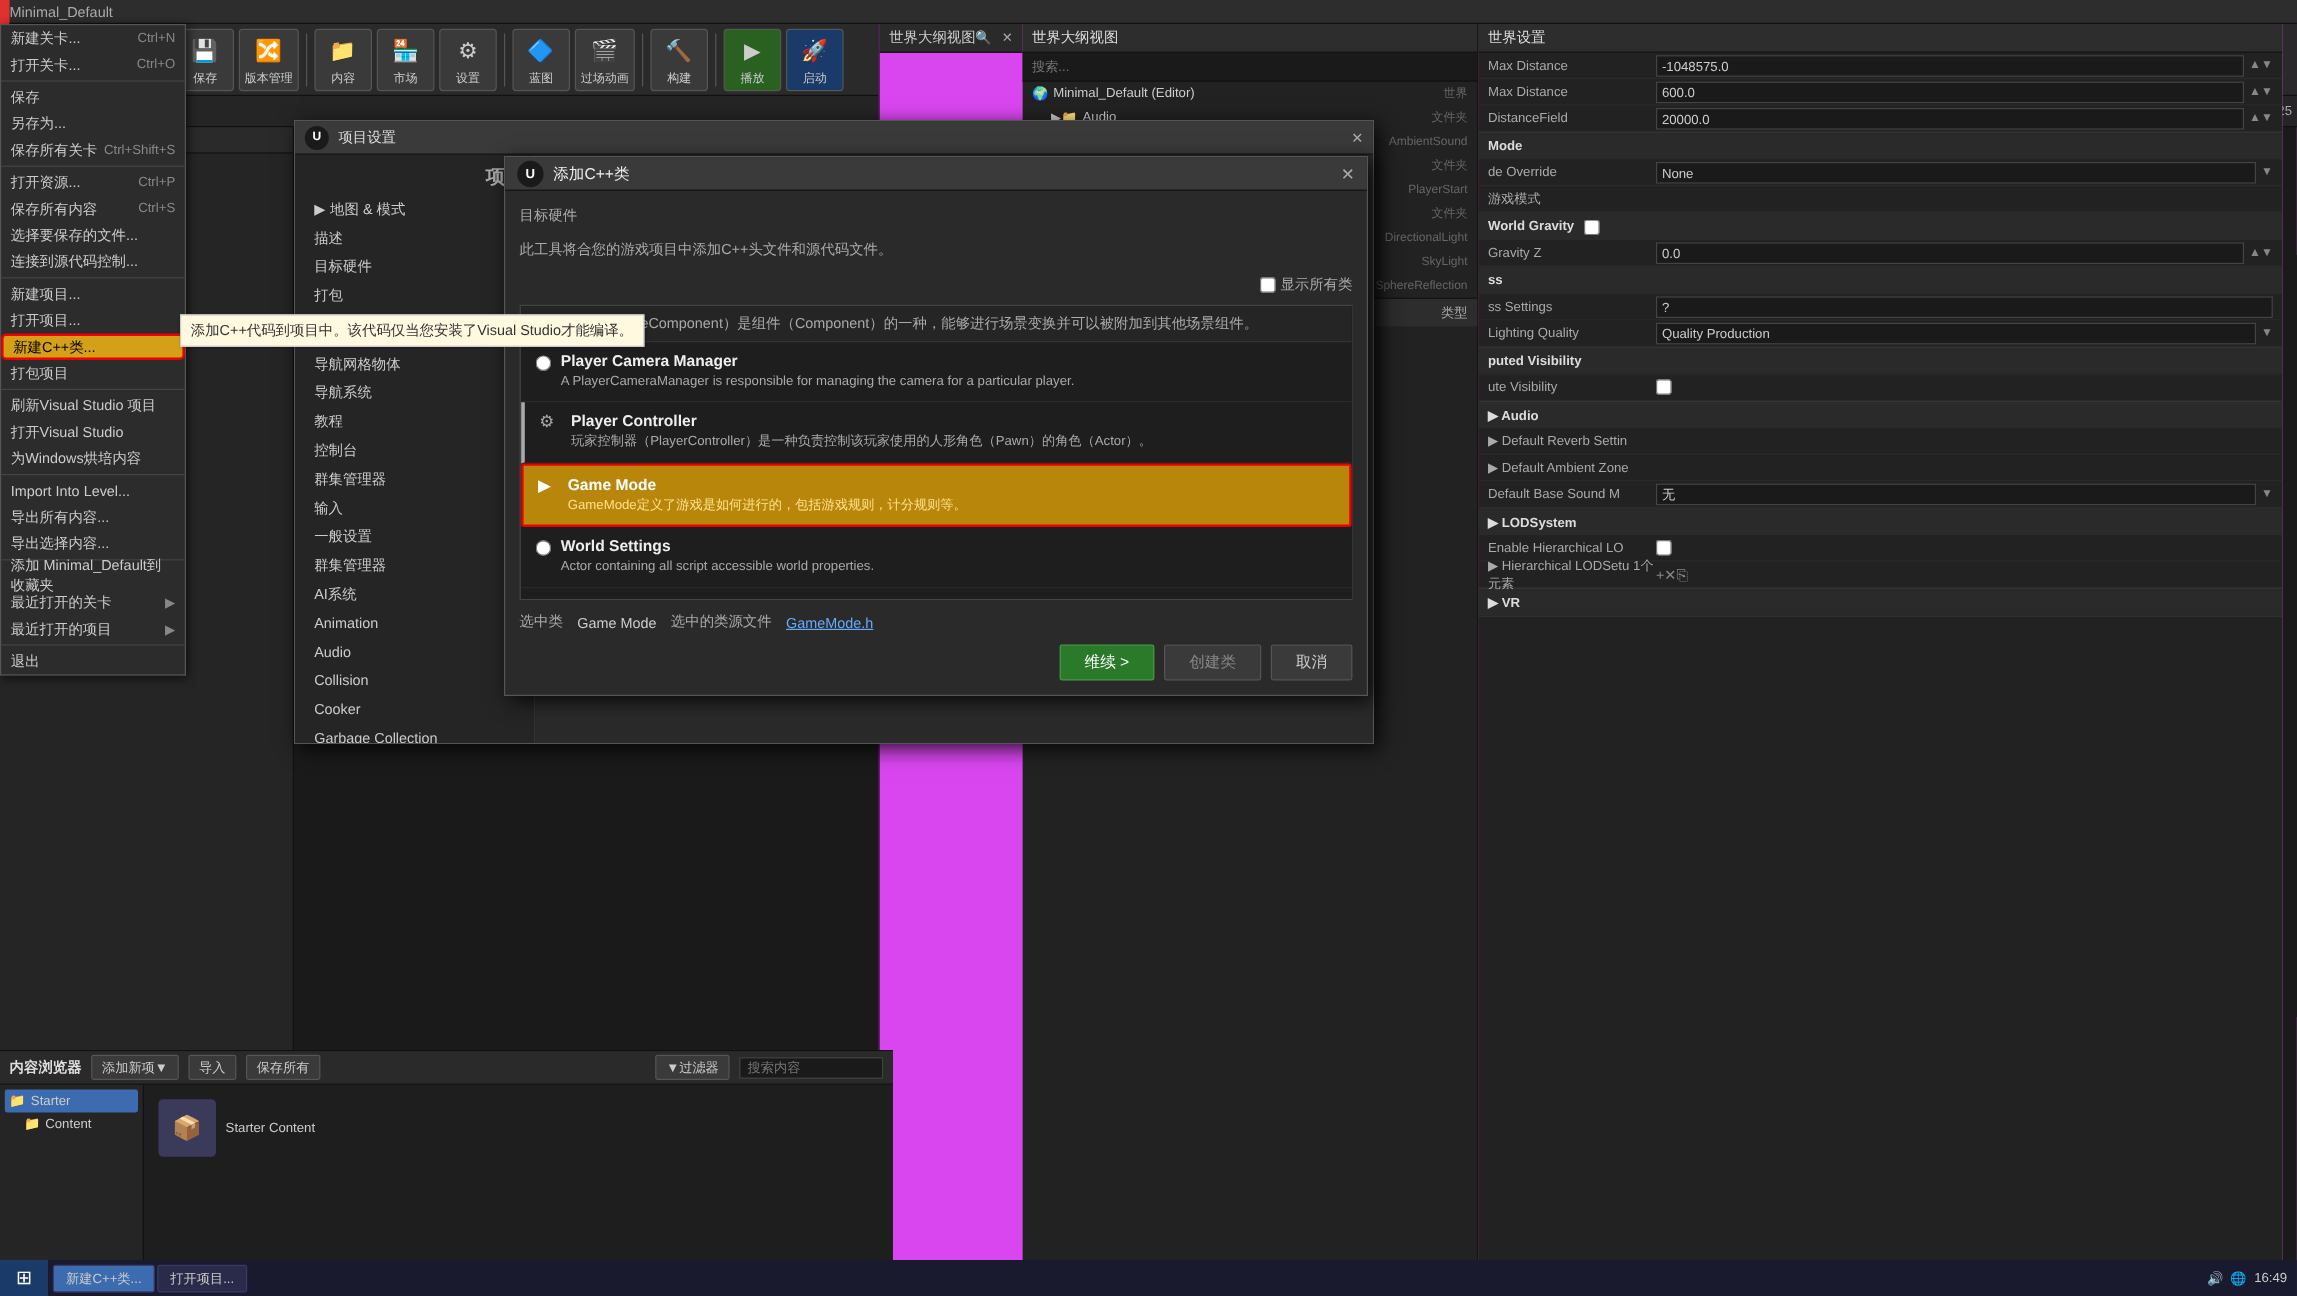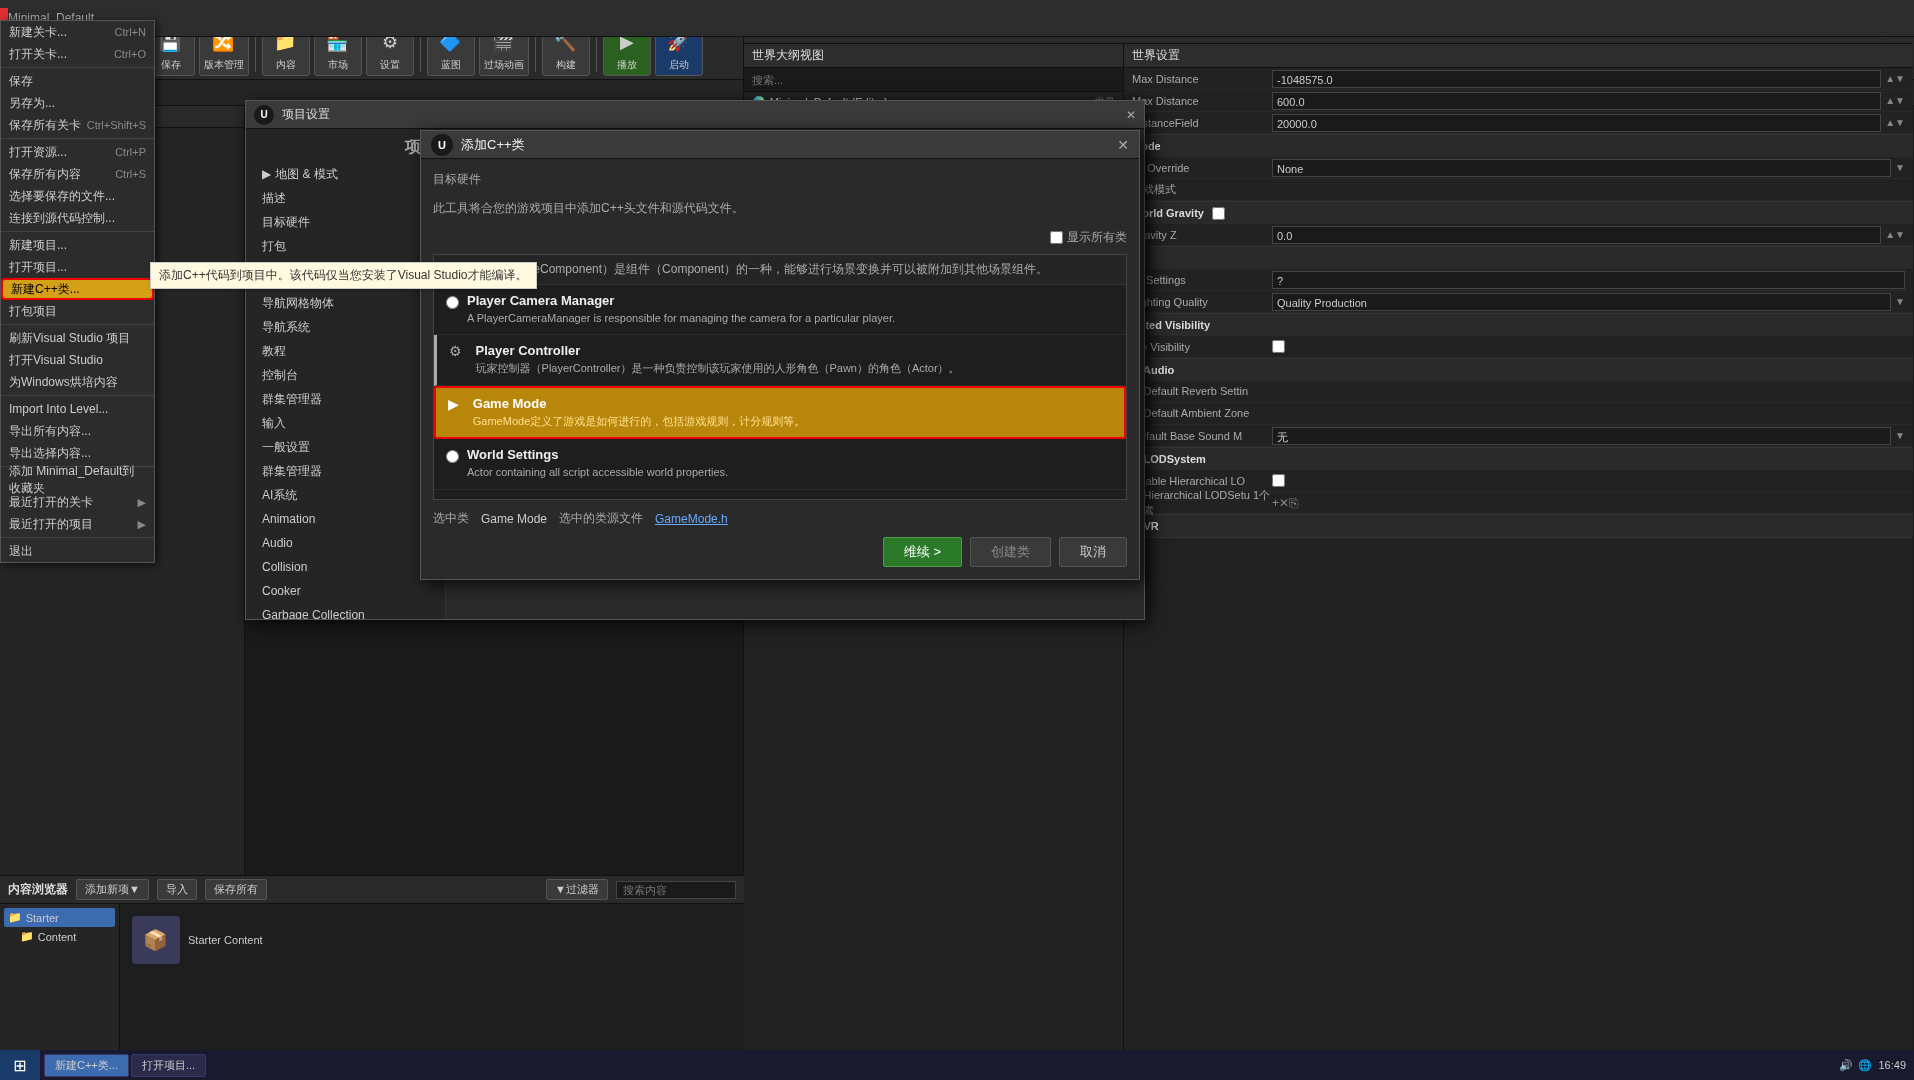--- a/index.html
+++ b/index.html
@@ -10,21 +10,21 @@
       font-family: 'Microsoft YaHei', Arial, sans-serif;
       font-size: 12px;
       background: #1a1a1a;
       color: #ccc;
     }
 
     
     .top-menubar {
       position: absolute;
       top: 0; left: 0; right: 0;
-      height: 37px;
+      height: 20px;
       background: #2d2d2d;
       display: flex;
       align-items: center;
       border-bottom: 1px solid #111;
       z-index: 100;
     }
     .top-menubar .app-icon {
       width: 24px; height: 20px;
       background: #e03030;
       display: flex; align-items: center; justify-content: center;
@@ -267,27 +267,26 @@
       align-items: center;
       padding: 0 8px;
       font-size: 10px;
       color: #888;
     }
 
     
     .right-panel {
       position: absolute;
       top: 20px;
-      right: 1px;
+      right: 12px;
       width: 1170px;
       bottom: 0;
-      background: #737373;
+      background: #d946ef;
       border-left: 1px solid #111;
       display: flex;
-      flex-direction: column;
     }
     .right-panel-header {
       height: 24px;
       background: #2a2a2a;
       display: flex;
       align-items: center;
       padding: 0 8px;
       font-size: 12px;
       color: #ccc;
       border-bottom: 1px solid #111;

